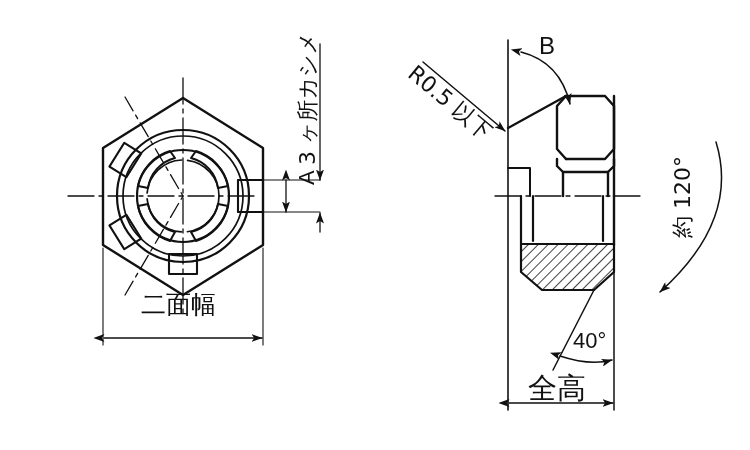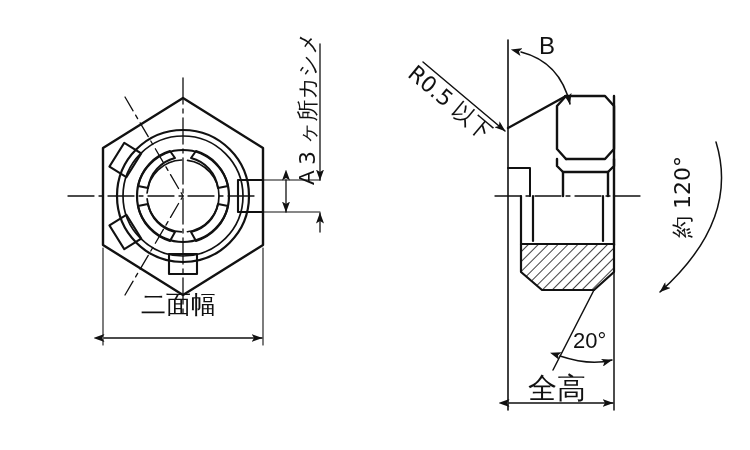--- a/index.html
+++ b/index.html
@@ -152,20 +152,20 @@
               transform: rotate(-90deg); transform-origin: left top;">A</div>
 
   <div class="lbl jp" style="left:297px; top:165px; font-size:22px;
               transform: rotate(-90deg); transform-origin: left top;">3 ヶ所カシメ</div>
 
   <div class="lbl jp" style="left:418px; top:62px; font-size:22px;
               transform: rotate(40deg); transform-origin: left top;">R0.5 以下</div>
 
   <div class="lbl" style="left:539px; top:34px; font-size:24px;">B</div>
 
-  <div class="lbl" style="left:573px; top:330px; font-size:22px;">20°</div>
+  <div class="lbl" style="left:573px; top:330px; font-size:22px;">40°</div>
 
   <div class="lbl jp" style="left:672px; top:238px; font-size:22px;
               transform: rotate(-90deg); transform-origin: left top;">約 120°</div>
 
   <div class="lbl jp" style="left:528px; top:374px; font-size:29px;">全高</div>
 
 </div>
 
 </body></html>

